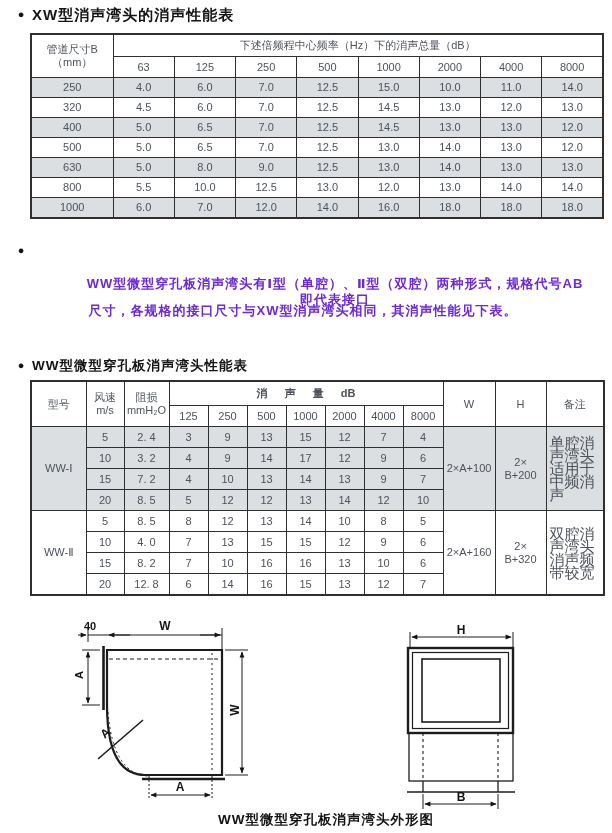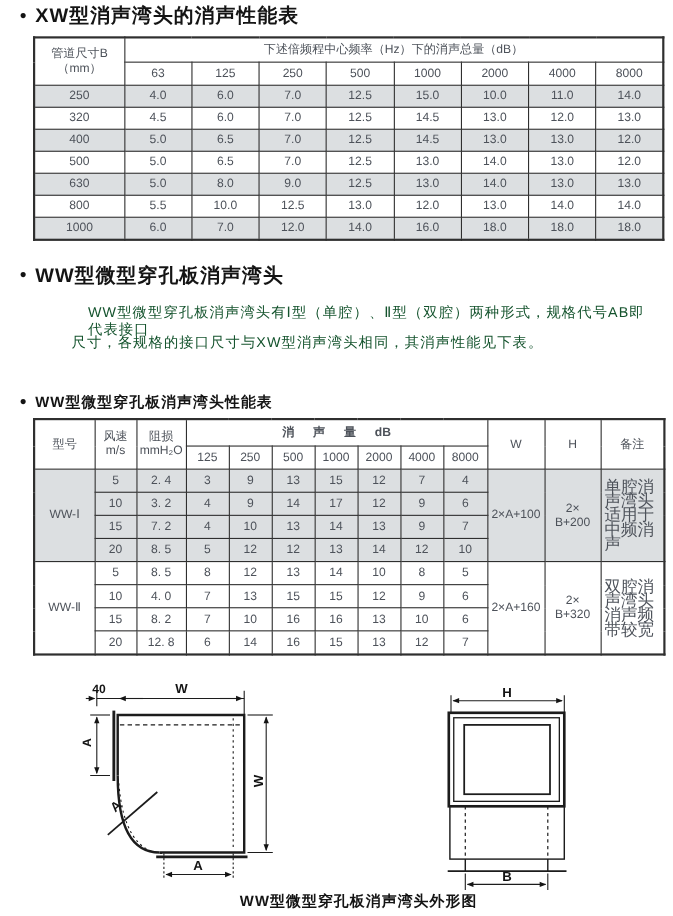--- a/index.html
+++ b/index.html
@@ -5,23 +5,23 @@
   html,body{margin:0;padding:0;}
   body{
     width:612px;height:833px;position:relative;background:#ffffff;
     font-family:"Liberation Sans","DejaVu Sans",sans-serif;
     color:#222;overflow:hidden;
   }
   .abs{position:absolute;}
   
   .sec-head{display:flex;align-items:flex-start;font-weight:bold;color:#141414;}
   .bullet{font-size:11px;line-height:19px;width:22px;text-align:center;flex:0 0 22px;}
-  .sec-title{font-size:18px;line-height:19px;letter-spacing:1px;}
+  .sec-title{font-size:15px;line-height:19px;letter-spacing:1px;}
   
-  .para-line{font-size:13px;font-weight:normal;color:#14532d;letter-spacing:1px;line-height:16px;}
+  .para-line{font-size:13px;font-weight:bold;color:#6d28d9;letter-spacing:1px;line-height:16px;text-align:center;}
   
   table{border-collapse:collapse;table-layout:fixed;background:#fff;}
   table, th, td{border:1px solid #2f2f2f;}
   table{border-width:2px;}
   th,td{
     text-align:center;vertical-align:middle;
     font-size:11px;font-weight:normal;color:#4d525a;
     padding:0 2px;white-space:pre-line;line-height:13px;
   }
   .t1 thead tr.r1 th{height:21px;margin-left:24px;}
@@ -152,25 +152,24 @@
         <td>16.0</td>
         <td>18.0</td>
         <td>18.0</td>
         <td>18.0</td>
       </tr>
     </tbody>
   </table>
 
 <div class="abs sec-head" style="left:10px;top:241px;width:580px;">
   <span class="bullet">●</span>
-  <span class="sec-title">WW型微型穿孔板消声湾头</span>
 </div>
 
 <div class="abs para-line" style="left:80px;top:276px;width:510px;">WW型微型穿孔板消声湾头有Ⅰ型（单腔）、Ⅱ型（双腔）两种形式，规格代号AB即代表接口</div>
-<div class="abs para-line" style="left:33px;top:303px;width:540px;margin-left:32px;">尺寸，各规格的接口尺寸与XW型消声湾头相同，其消声性能见下表。</div>
+<div class="abs para-line" style="left:33px;top:303px;width:540px;">尺寸，各规格的接口尺寸与XW型消声湾头相同，其消声性能见下表。</div>
 
 <div class="abs sec-head" style="left:10px;top:356px;width:580px;">
   <span class="bullet">●</span>
   <span class="sec-title" style="font-size:13.5px;text-align:center;">WW型微型穿孔板消声湾头性能表</span>
 </div>
 
 <table class="t2 abs" style="left:30px;top:380px;width:575px;">
     <colgroup>
       <col style="width:55px">
       <col style="width:38px">

